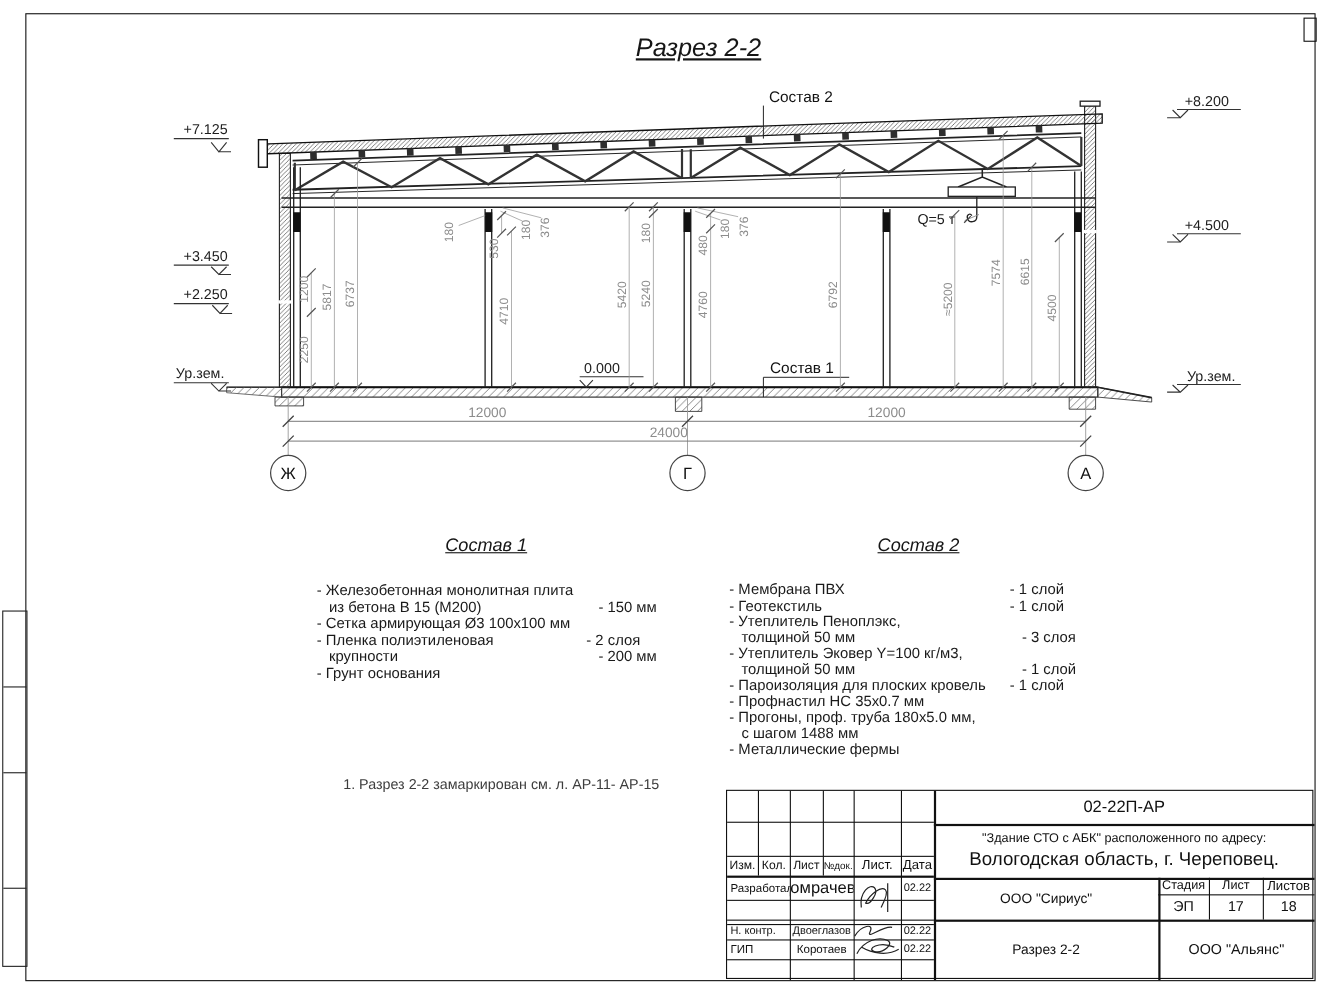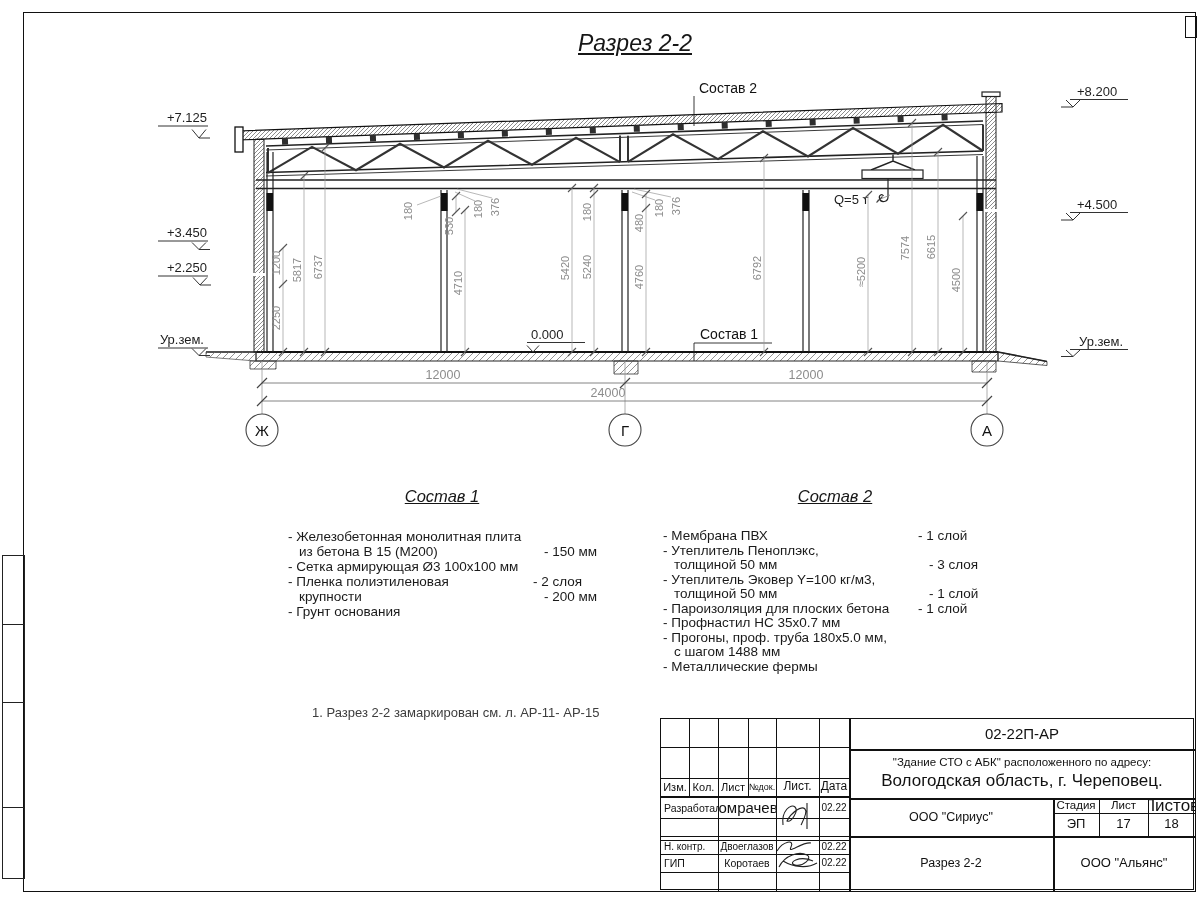--- a/index.html
+++ b/index.html
@@ -201,25 +201,26 @@
   <div class="srow cont"><span class="sname">из бетона В 15 (М200)</span><span class="sval">- 150 мм</span></div>
   <div class="srow"><span class="sname">- Сетка армирующая Ø3 100х100 мм</span><span class="sval"></span></div>
   <div class="srow"><span class="sname">- Пленка полиэтиленовая</span><span class="sval">-  2 слоя</span></div>
   <div class="srow cont"><span class="sname">крупности</span><span class="sval">- 200 мм</span></div>
   <div class="srow"><span class="sname">- Грунт основания</span><span class="sval"></span></div>
 </div>
 
 <div class="s-head" style="left:755px;top:487px">Состав 2</div>
 <div class="s-list s2" style="left:663px;top:529px">
   <div class="srow"><span class="sname">- Мембрана ПВХ</span><span class="sval">- 1 слой</span></div>
+  <div class="srow"><span class="sname">- Геотекстиль</span><span class="sval">- 1 слой</span></div>
   <div class="srow"><span class="sname">- Утеплитель Пеноплэкс,</span><span class="sval"></span></div>
   <div class="srow cont"><span class="sname">толщиной 50 мм</span><span class="sval">- 3 слоя</span></div>
   <div class="srow"><span class="sname">- Утеплитель Эковер Y=100 кг/м3,</span><span class="sval"></span></div>
   <div class="srow cont"><span class="sname">толщиной 50 мм</span><span class="sval">- 1 слой</span></div>
-  <div class="srow"><span class="sname">- Пароизоляция для плоских бетона</span><span class="sval">- 1 слой</span></div>
+  <div class="srow"><span class="sname">- Пароизоляция для плоских кровель</span><span class="sval">- 1 слой</span></div>
   <div class="srow"><span class="sname">- Профнастил НС 35х0.7 мм</span><span class="sval"></span></div>
   <div class="srow"><span class="sname">- Прогоны, проф. труба 180х5.0 мм,</span><span class="sval"></span></div>
   <div class="srow cont"><span class="sname">с шагом 1488 мм</span><span class="sval"></span></div>
   <div class="srow"><span class="sname">- Металлические фермы</span><span class="sval"></span></div>
 </div>
 
 <div class="note">1. Разрез 2-2 замаркирован см. л. АР-11- АР-15</div>
 
 <div class="tb">
 
@@ -271,17 +272,17 @@
   </svg>
 
   <div class="cell" style="left:188px;top:0;width:346px;height:30px;font-size:15px">02-22П-АР</div>
   <div class="cell" style="left:188px;top:32px;width:346px;height:24px;font-size:11.5px">"Здание СТО с АБК" расположенного по адресу:</div>
   <div class="cell" style="left:188px;top:50px;width:346px;height:24px;font-size:17px">Вологодская область, г. Череповец.</div>
   <div class="cell" style="left:188px;top:79px;width:204px;height:38px;font-size:12.5px">ООО "Сириус"</div>
   <div class="cell" style="left:188px;top:117px;width:204px;height:55px;font-size:12.5px">Разрез 2-2</div>
   <div class="cell" style="left:392px;top:117px;width:142px;height:55px;font-size:13px">ООО "Альянс"</div>
   <div class="cell" style="left:392px;top:79px;width:46px;height:15px;font-size:11.5px">Стадия</div>
   <div class="cell" style="left:438px;top:79px;width:49px;height:15px;font-size:11.5px">Лист</div>
-  <div class="cell" style="left:487px;top:79px;width:47px;height:15px;font-size:17px">Листов</div>
+  <div class="cell" style="left:487px;top:79px;width:47px;height:15px;font-size:12px">Листов</div>
   <div class="cell" style="left:392px;top:94px;width:46px;height:23px;font-size:13px">ЭП</div>
   <div class="cell" style="left:438px;top:94px;width:49px;height:23px;font-size:13px">17</div>
   <div class="cell" style="left:487px;top:94px;width:47px;height:23px;font-size:13px">18</div>
 </div>
 
 </body></html>

